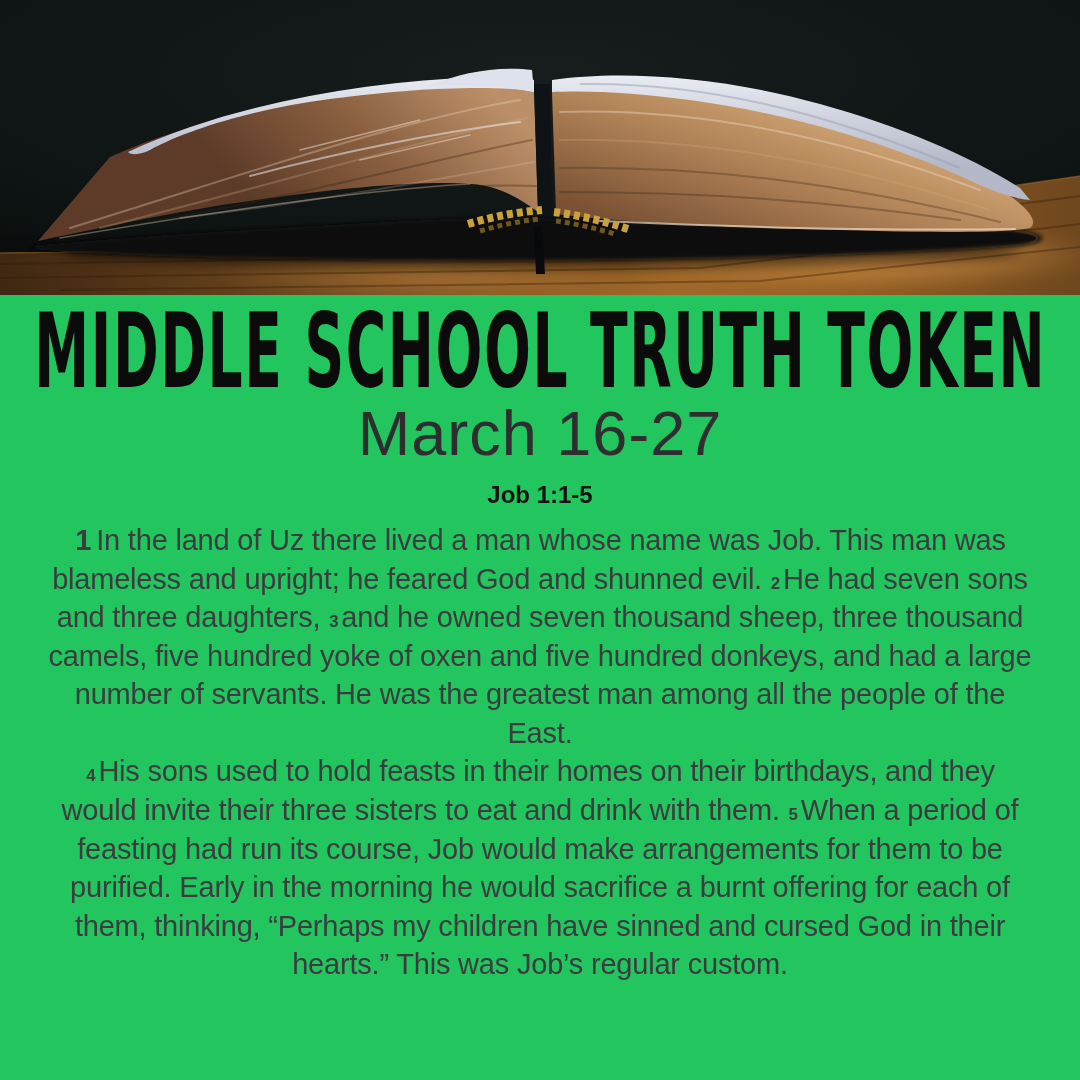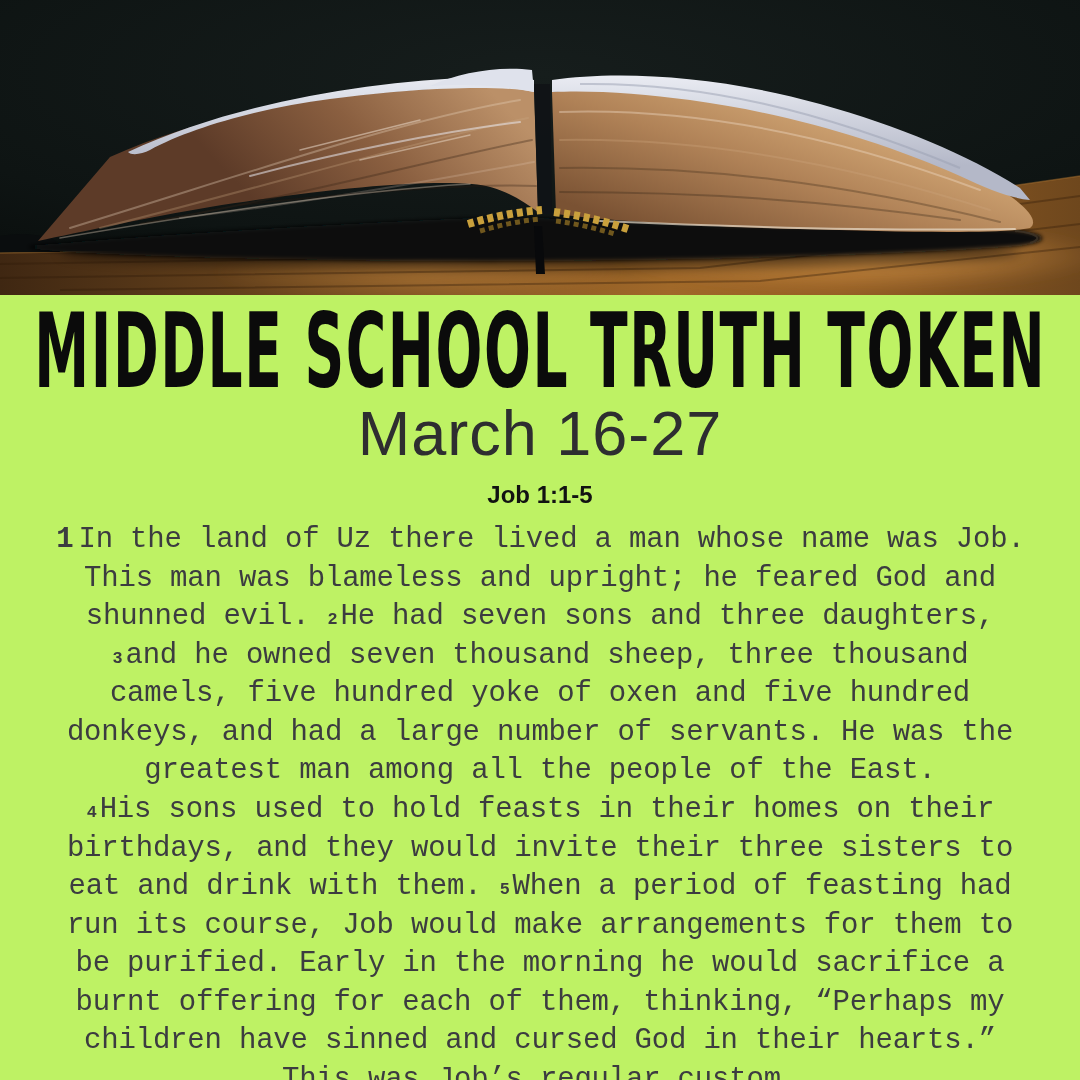--- a/index.html
+++ b/index.html
@@ -1,17 +1,17 @@
 <!DOCTYPE html>
 <html><head>
 <meta charset="utf-8">
 <style>
   html,body{margin:0;padding:0;background:#ffffff;}
   .canvas{
-    position:relative;width:1080px;height:1080px;background:#bef264;
+    position:relative;width:1080px;height:1080px;background:#22c55e;
     overflow:hidden;font-family:"Liberation Sans",sans-serif;
   }
   .photo{width:1080px;height:295px;position:relative;}
   .photo svg{display:block;}
   .title-wrap{
     margin-top:14px;height:84px;display:flex;justify-content:center;align-items:center;
     overflow:visible;
   }
   .title-inner{
     display:inline-block;white-space:nowrap;
@@ -24,21 +24,21 @@
     font-size:63px;line-height:64px;letter-spacing:1px;color:#2e2e30;font-weight:400;
   }
   .ref{
     text-align:center;margin-top:12px;
     font-size:24px;line-height:36px;font-weight:700;color:#121212;
   }
   .passage{
     width:990px;margin:8px auto 0;text-align:center;
     font-size:29px;line-height:1.33;color:#3c3c40;letter-spacing:-0.2px;
   }
-  .passage p{margin:0;font-family:Liberation Mono, monospace;}
+  .passage p{margin:0;}
   .vnum{font-weight:700;font-size:0.58em;margin:0 3px 0 1px;}
   .vnum-large{font-size:1em;margin-right:5px;}
 </style>
 </head>
 <body>
 
 <div class="canvas">
 
   <div class="photo">
     <svg viewBox="0 0 1080 295" width="1080" height="295" preserveAspectRatio="none" aria-hidden="true">

